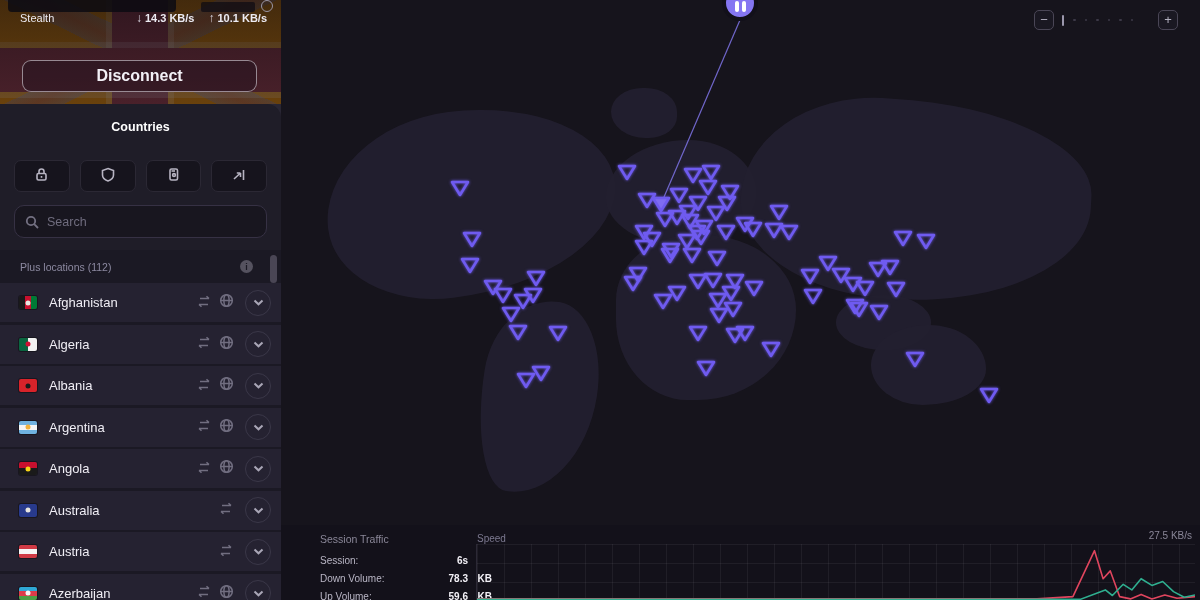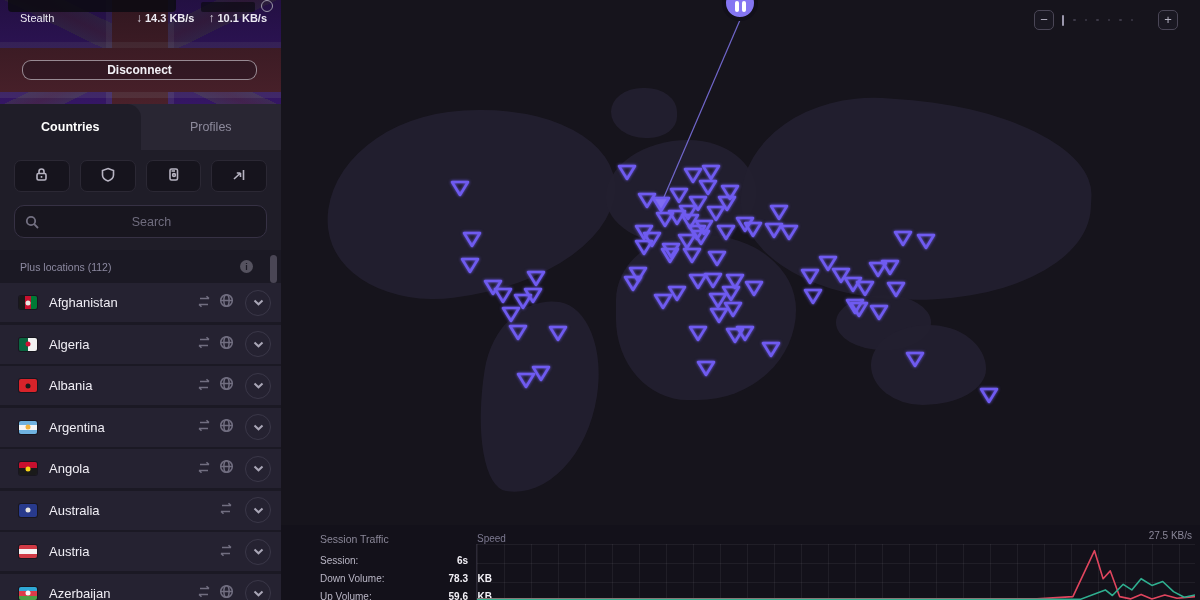--- a/index.html
+++ b/index.html
@@ -4,21 +4,21 @@
 <style>
   * { margin:0; padding:0; box-sizing:border-box; }
   html,body { width:1200px; height:600px; overflow:hidden; background:#15131b;
     font-family:"Liberation Sans","DejaVu Sans",sans-serif; }
   .app { position:relative; width:1200px; height:600px; }
 
   
   .sidebar { position:absolute; left:0; top:0; width:281px; height:600px;
     background:#1b1924; z-index:5; }
 
-  .flag-header { position:relative; height:104px; overflow:hidden; background:#4c1d95; }
+  .flag-header { position:relative; height:104px; overflow:hidden; background:#a16207; }
   .uj-layer { position:absolute; inset:0; }
   .uj-diag1 { background:linear-gradient(26deg, transparent 44%, #6b5f6e 44%, #7a4450 50%, #6b5f6e 56%, transparent 56%); opacity:.5; }
   .uj-diag2 { background:linear-gradient(-26deg, transparent 44%, #6b5f6e 44%, #7a4450 50%, #6b5f6e 56%, transparent 56%); opacity:.5; }
   .uj-cross-v { position:absolute; left:112px; top:0; width:56px; height:100%;
     background:#6e2e38; box-shadow:0 0 0 6px rgba(200,200,210,.18); }
   .uj-cross-h { position:absolute; left:0; top:48px; width:100%; height:44px;
     background:#6e2e38; box-shadow:0 0 0 6px rgba(200,200,210,.18); }
   .uj-dark { background:linear-gradient(180deg, rgba(10,8,16,.62), rgba(14,11,20,.38)); }
 
   .hdr-top { position:absolute; top:-8px; left:8px; right:8px; height:20px;
@@ -27,41 +27,41 @@
   .hdr-right { display:flex; align-items:flex-end; gap:6px; height:18px; }
   .hdr-smudge { width:54px; height:10px; border-radius:2px; background:rgba(12,10,18,.7); }
   .hdr-circle { width:12px; height:12px; border:1.5px solid #9a96a6; border-radius:50%; }
 
   .hdr-row2 { position:absolute; top:11px; left:20px; right:14px; display:flex;
     align-items:center; font-size:11px; color:#eceaf2; }
   .hdr-row2 .proto { flex:1; }
   .spd { display:flex; align-items:center; gap:3px; margin-left:14px; font-weight:bold; }
   .spd .arr { font-weight:normal; font-size:12px; color:#d8d5e0; }
 
-  .disconnect { position:absolute; left:22px; right:24px; top:60px; height:20px;
+  .disconnect { position:absolute; left:22px; right:24px; top:60px; height:32px;
     border-radius:9px; border:1px solid rgba(235,233,240,.55);
-    background:rgba(18,14,26,.30); color:#f2f0f6; font-size:12px; font-weight:bold;
+    background:rgba(18,14,26,.30); color:#f2f0f6; font-size:16px; font-weight:bold;
     font-family:inherit; cursor:pointer; }
 
   .tabbar { display:flex; height:46px; background:#292633; }
   .tab { flex:1; display:flex; align-items:center; justify-content:center;
     font-size:12.5px; color:#8d8a9c; cursor:pointer;text-align:center; }
   .tab.active { background:#1f1d28; border-radius:0 14px 0 0; color:#ffffff; font-weight:bold; }
   .tabwrap-panel { background:#1f1d28; padding:8px 14px 12px; }
 
   .filters { display:flex; gap:10px; margin-top:2px; }
   .fbtn { flex:1; height:32px; border-radius:7px; background:#16141d;
     border:1px solid #2b2834; display:flex; align-items:center; justify-content:center; cursor:pointer; }
   .fbtn svg { stroke:#b7b4c2; fill:none; stroke-width:1.6; }
 
   .searchbox { margin-top:13px; height:33px; border-radius:10px; border:1px solid #363144;
     background:#18161f; display:flex; align-items:center; padding:0 10px; gap:8px; }
   .searchbox svg { stroke:#737082; fill:none; stroke-width:1.8; }
   .searchbox input { flex:1; background:transparent; border:none; outline:none;
-    color:#86efac; font-size:12.5px; font-family:inherit;text-align:center; }
+    color:#86efac; font-size:12.5px; font-family:inherit; }
   .searchbox input::placeholder { color:#6f6c7e; }
 
   .listwrap { position:relative; background:#1b1924; height:352px; }
   .listheader { height:33px; display:flex; align-items:center; padding:0 14px 0 20px;
     color:#8c89a0; font-size:10.5px; }
   .listheader .lh-label { flex:1; }
   .info-ic { width:13px; height:13px; border-radius:50%; background:#55525f; color:#1b1924;
     font-size:9px; font-weight:bold; display:flex; align-items:center; justify-content:center;
     margin-right:14px; cursor:pointer; }
   .scrollthumb { position:absolute; right:4px; top:5px; width:7px; height:28px;
@@ -152,21 +152,20 @@
           <span class="arr">↑</span>
           <span>10.1 KB/s</span>
         </span>
       </div>
 
       <button class="disconnect">Disconnect</button>
     </div>
 
     <div class="tabbar">
       <div class="tab active">Countries</div>
-      <div class="tab">Profiles</div>
     </div>
 
     <div class="tabwrap-panel">
       <div class="filters" id="filters">
           <button class="fbtn">
             <span><svg width="15" height="15" viewBox="0 0 15 15">
                 <rect x="3" y="6.5" width="9" height="6.5" rx="1.5"></rect>
                 <path d="M5 6.5 V4.5 a2.5 2.5 0 0 1 5 0 V6.5"></path>
                 <line x1="7.5" y1="9" x2="7.5" y2="10.8"></line>
               </svg></span>

